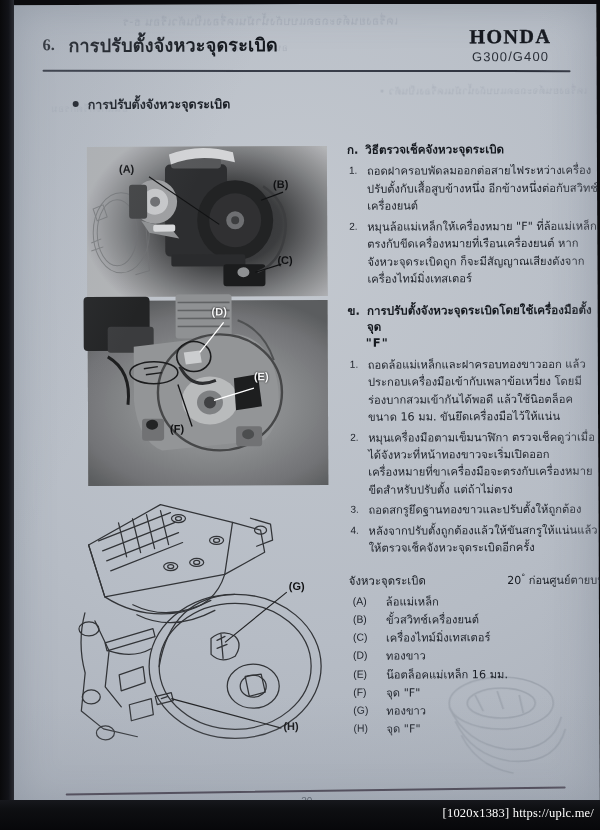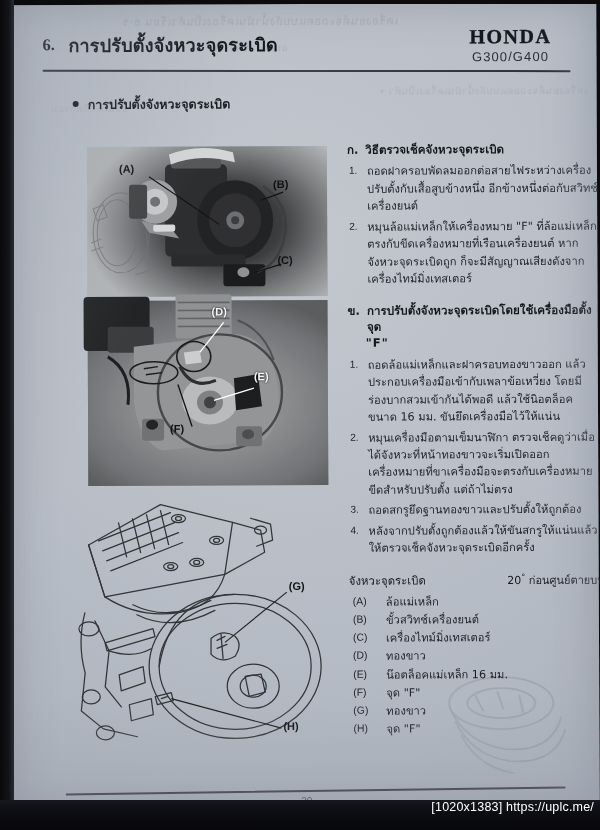--- a/index.html
+++ b/index.html
@@ -183,22 +183,22 @@
   
   .footrule{
     position:absolute; left:52px; top:786px; width:500px; height:1.6px;
     background:#3a3240; transform:rotate(-0.55deg); border-radius:2px;
   }
   .pageno{
     position:absolute; left:0; top:791px; width:586px; text-align:center;
     font-size:10px; color:#474e58; font-family:"Liberation Sans",sans-serif;
   }
   .watermark{
-    position:absolute; right:6px; bottom:16px;
-    font-family:Liberation Sans, sans-serif;
+    position:absolute; right:6px; bottom:9px;
+    font-family:Liberation Serif, serif;
     font-size:12.5px; color:#ffffff; letter-spacing:.2px;
     white-space:nowrap; z-index:40;
   }
   svg{ display:block; overflow:visible; }
 </style>
 </head>
 <body>
 
 <div id="scan">
 

